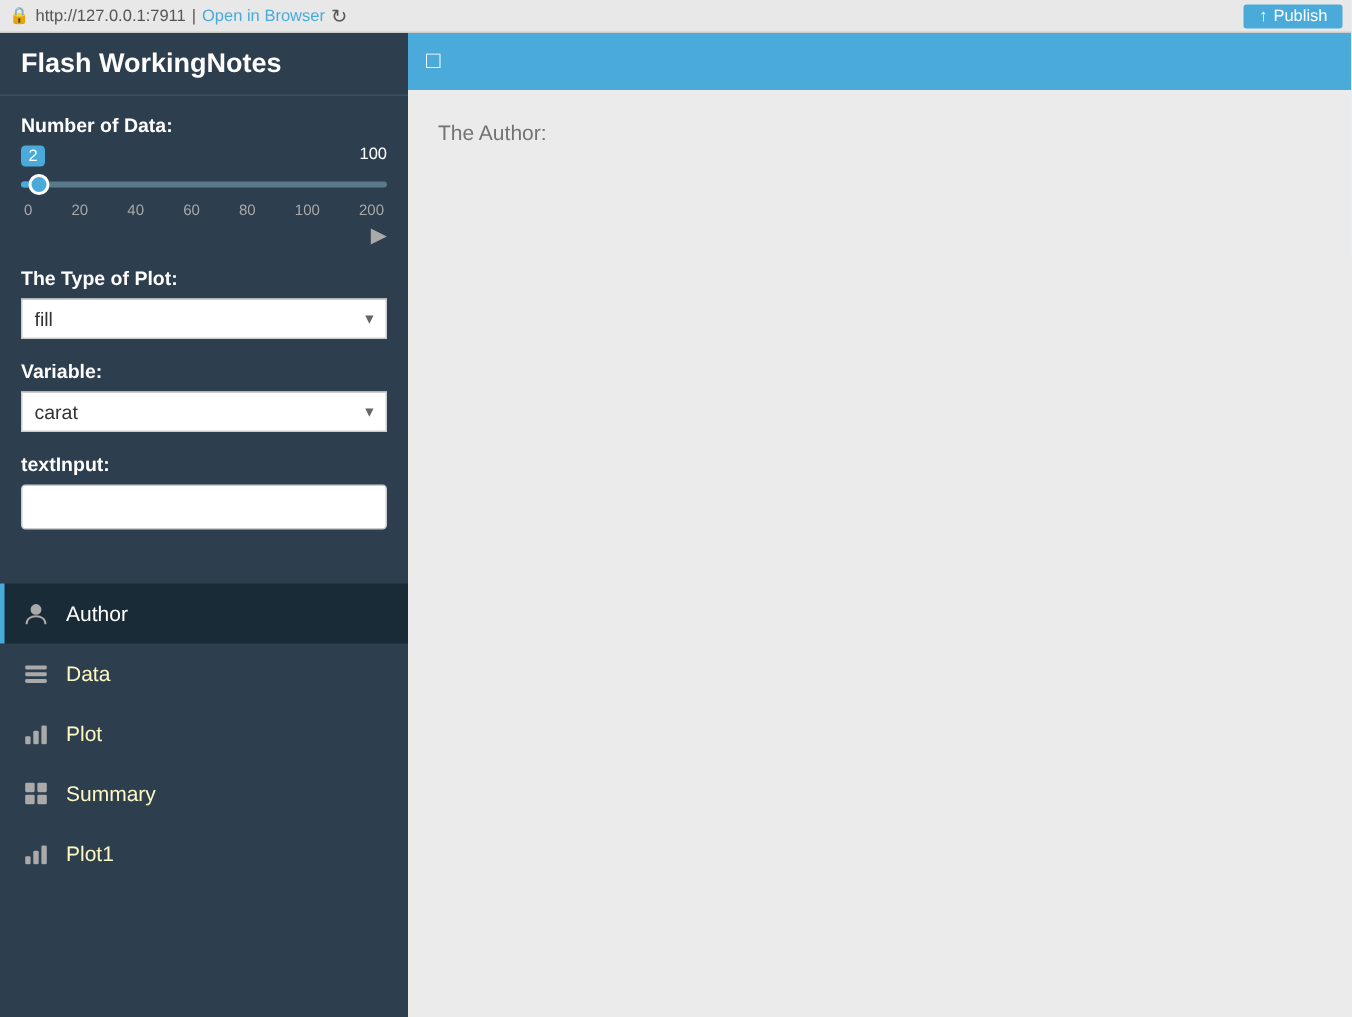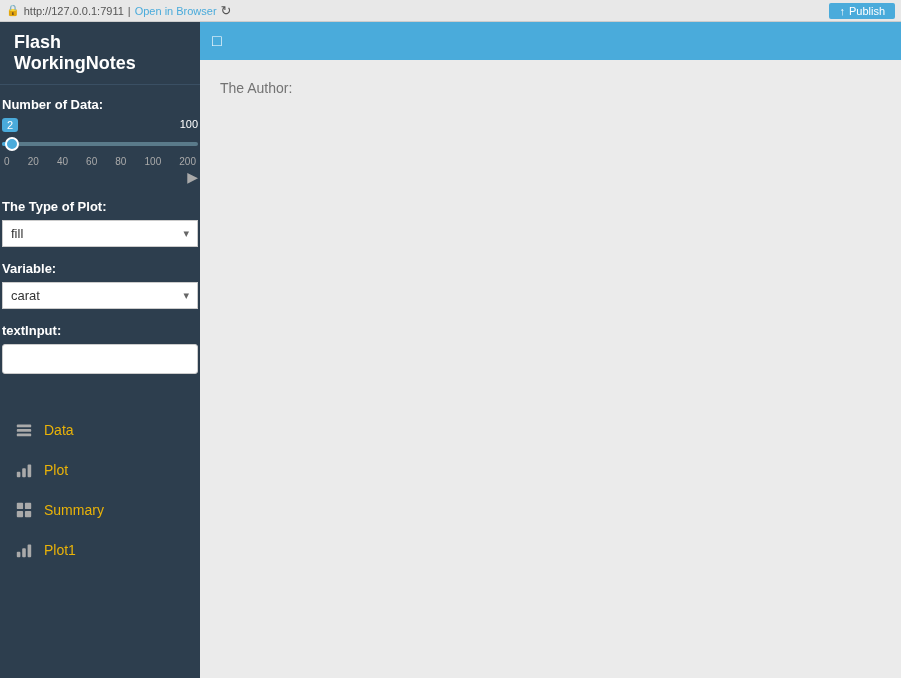--- a/index.html
+++ b/index.html
@@ -46,39 +46,39 @@
 
     
     .main-layout {
       display: flex;
       flex: 1;
       overflow: hidden;
     }
 
     
     .sidebar {
-      width: 200px;
+      width: 272px;
       background: #2d3e4e;
       display: flex;
       flex-direction: column;
       flex-shrink: 0;
       overflow-y: auto;
     }
 
     .sidebar-title {
       background: #2d3e4e;
       color: white;
       font-size: 18px;
       font-weight: bold;
       padding: 10px 14px;
       border-bottom: 1px solid #3a4f63;
     }
 
     .sidebar-controls {
-      padding: 12px 2px;
+      padding: 12px 14px;
     }
 
     .control-label {
       color: white;
       font-size: 13px;
       font-weight: bold;
       margin-bottom: 6px;
     }
 
     
@@ -182,21 +182,21 @@
       height: 30px;
     }
 
     
     .nav-items { margin-top: 4px; }
     .nav-item {
       display: flex;
       align-items: center;
       gap: 10px;
       padding: 10px 14px;
-      color: #eab308;
+      color: #fef9c3;
       cursor: pointer;
       font-size: 14px;
       transition: background 0.1s;
     }
     .nav-item.active {
       background: #1a2b38;
       border-left: 3px solid #4aabdb;
       color: white;
       padding-left: 11px;
     }
@@ -318,20 +318,29 @@
       </div>
 
       <div class="textinput-section">
         <div class="control-label">textInput:</div>
         <input class="text-input-field" type="text" value="" style="">
       </div>
     </div>
 
     <div class="nav-items">
 
+      <div class="nav-item active">
+        <div class="nav-icon">
+          <svg width="18" height="18" viewBox="0 0 20 20" fill="none" xmlns="http://www.w3.org/2000/svg">
+            <circle cx="10" cy="7" r="4" fill="#aaa"></circle>
+            <path d="M3 18c0-4 3.1-6 7-6s7 2 7 6" stroke="#aaa" stroke-width="1.5" fill="none"></path>
+          </svg>
+        </div>
+        <span style="color:white; font-size:14px;">Author</span>
+      </div>
 
       <div class="nav-item">
         <div class="nav-icon">
           <svg width="18" height="18" viewBox="0 0 20 20" fill="none">
             <rect x="2" y="4" width="16" height="3" rx="1" fill="#aaa"></rect>
             <rect x="2" y="9" width="16" height="3" rx="1" fill="#aaa"></rect>
             <rect x="2" y="14" width="16" height="3" rx="1" fill="#aaa"></rect>
           </svg>
         </div>
         <span style="font-size:14px;">Data</span>

